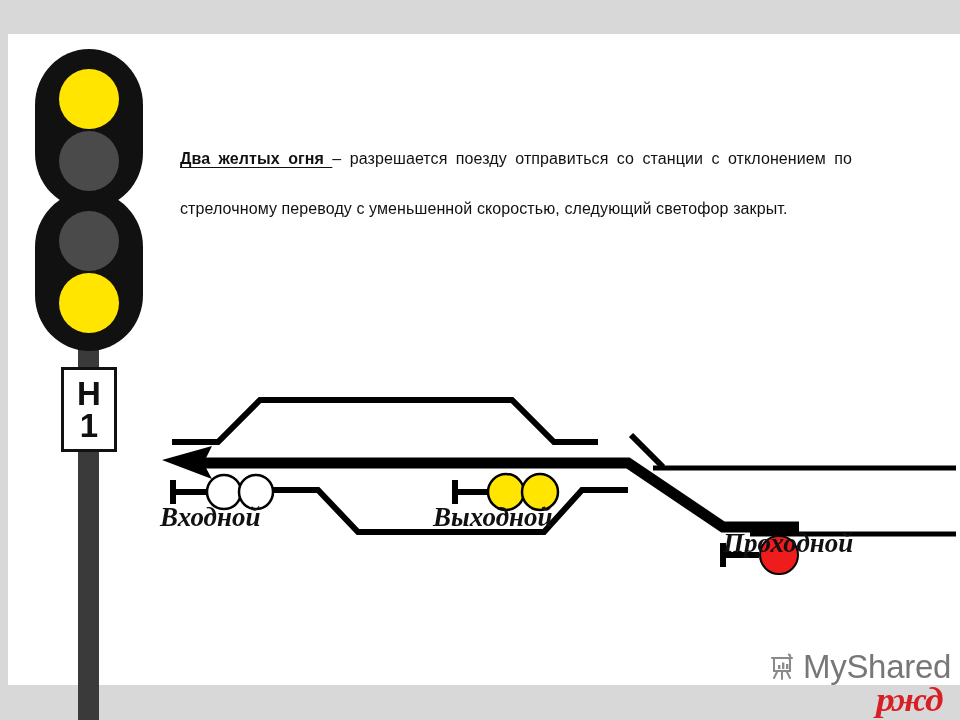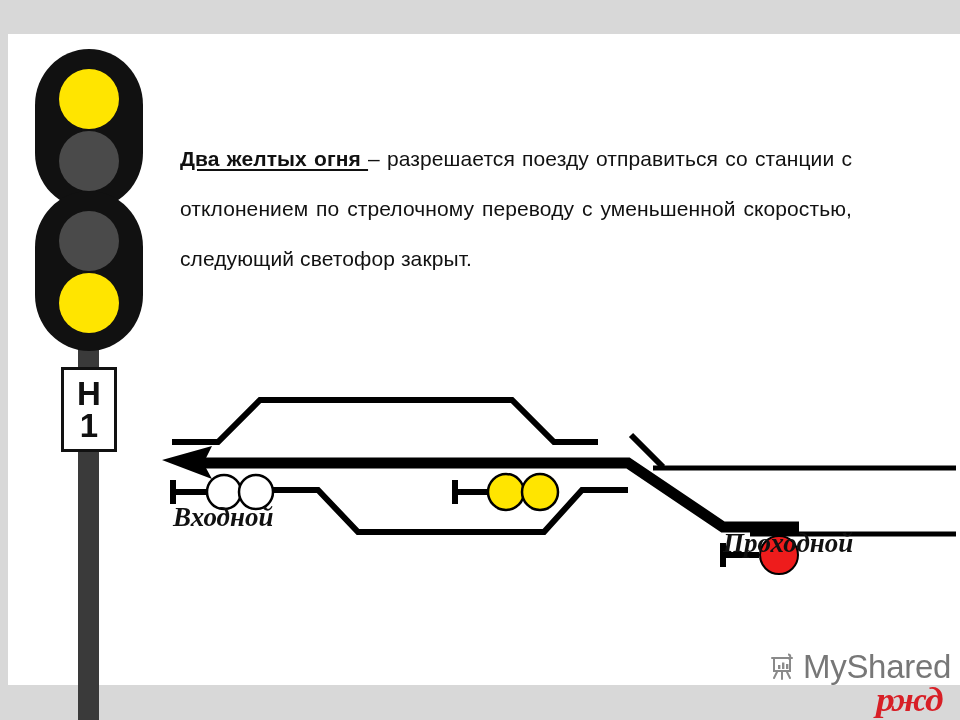--- a/index.html
+++ b/index.html
@@ -91,21 +91,21 @@
     color: #111111;
     display: block;
   }
 
   
   #description {
     position: absolute;
     left: 180px;
     top: 134px;
     width: 672px;
-    font-size: 21px;
+    font-size: 16px;
     line-height: 50px;
     color: #111111;
     text-align: justify;
     text-align-last: left;
     letter-spacing: 0.1px;
   }
   #description .lead {
     font-weight: bold;
     text-decoration: underline;
     text-underline-offset: 3px;
@@ -123,21 +123,21 @@
 
   .dlabel {
     position: absolute;
     font-family: "Liberation Serif", serif;
     font-style: italic;
     font-weight: bold;
     font-size: 27px;
     color: #111111;
     white-space: nowrap;
   }
-  #label-vhodnoy   { left: 23px;  top: 122px; }
+  #label-vhodnoy   { left: 10px;  top: 122px; }
   #label-vyhodnoy  { left: 283px; top: 122px; }
   #label-prohodnoy { left: 573px; top: 148px; }
 
   
   #myshared-logo {
     position: absolute;
     left: 770px;
     top: 648px;
     display: flex;
     align-items: center;
@@ -236,20 +236,21 @@
       </g>
 
       <g>
         <line x1="573" y1="163" x2="573" y2="187" stroke="#000000" stroke-width="6"></line>
         <line x1="573" y1="175" x2="609" y2="175" stroke="#000000" stroke-width="6"></line>
         <circle cx="629" cy="175" r="19" fill="#ee1c1c" stroke="#000000" stroke-width="2"></circle>
       </g>
     </svg>
 
     <div class="dlabel" id="label-vhodnoy">Входной</div>
+    <div class="dlabel" id="label-vyhodnoy">Выходной</div>
     <div class="dlabel" id="label-prohodnoy">Проходной</div>
   </div>
 
   <div id="myshared-logo">
     <svg width="26" height="28" viewBox="0 0 26 28">
       <path d="M4 5 h16 v13 h-16 z" fill="none" stroke="#8a8a8a" stroke-width="2"></path>
       <path d="M2 5 h20" stroke="#8a8a8a" stroke-width="2" stroke-linecap="round"></path>
       <path d="M18 1.5 c3 0 3 4 0 4" fill="none" stroke="#8a8a8a" stroke-width="2"></path>
       <rect x="8" y="12" width="2.4" height="4" fill="#8a8a8a"></rect>
       <rect x="12" y="9.5" width="2.4" height="6.5" fill="#8a8a8a"></rect>

